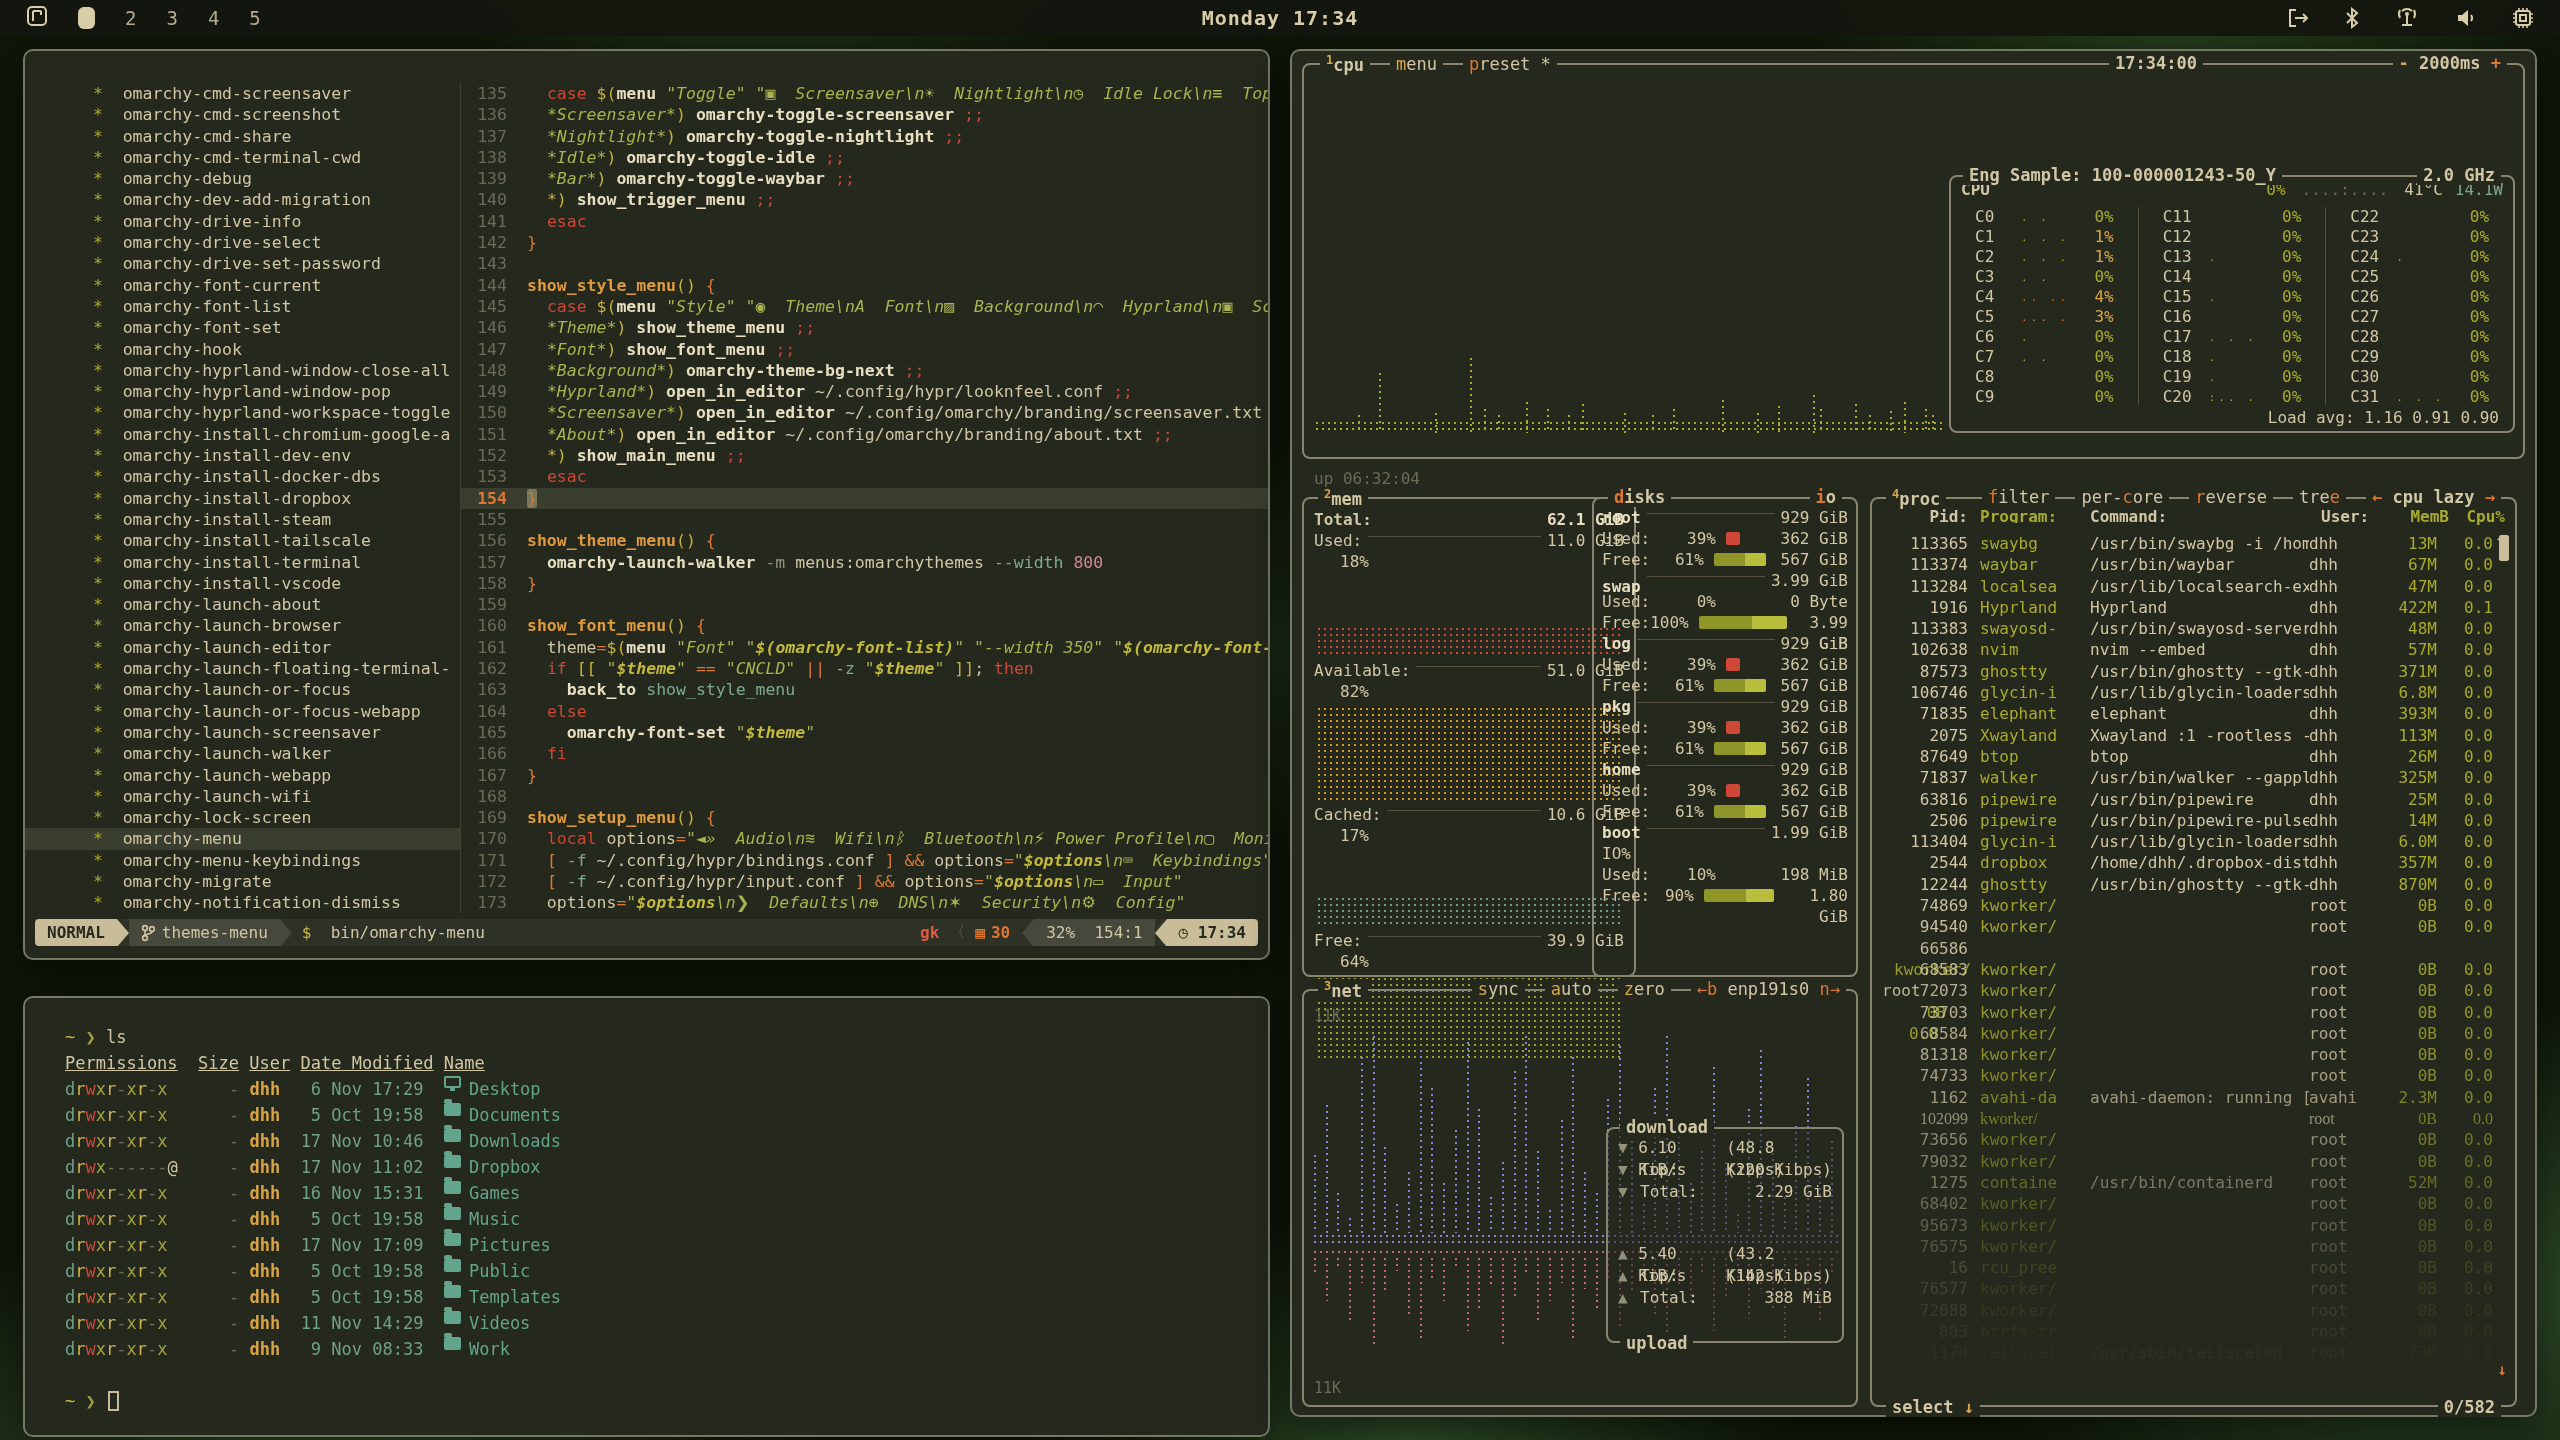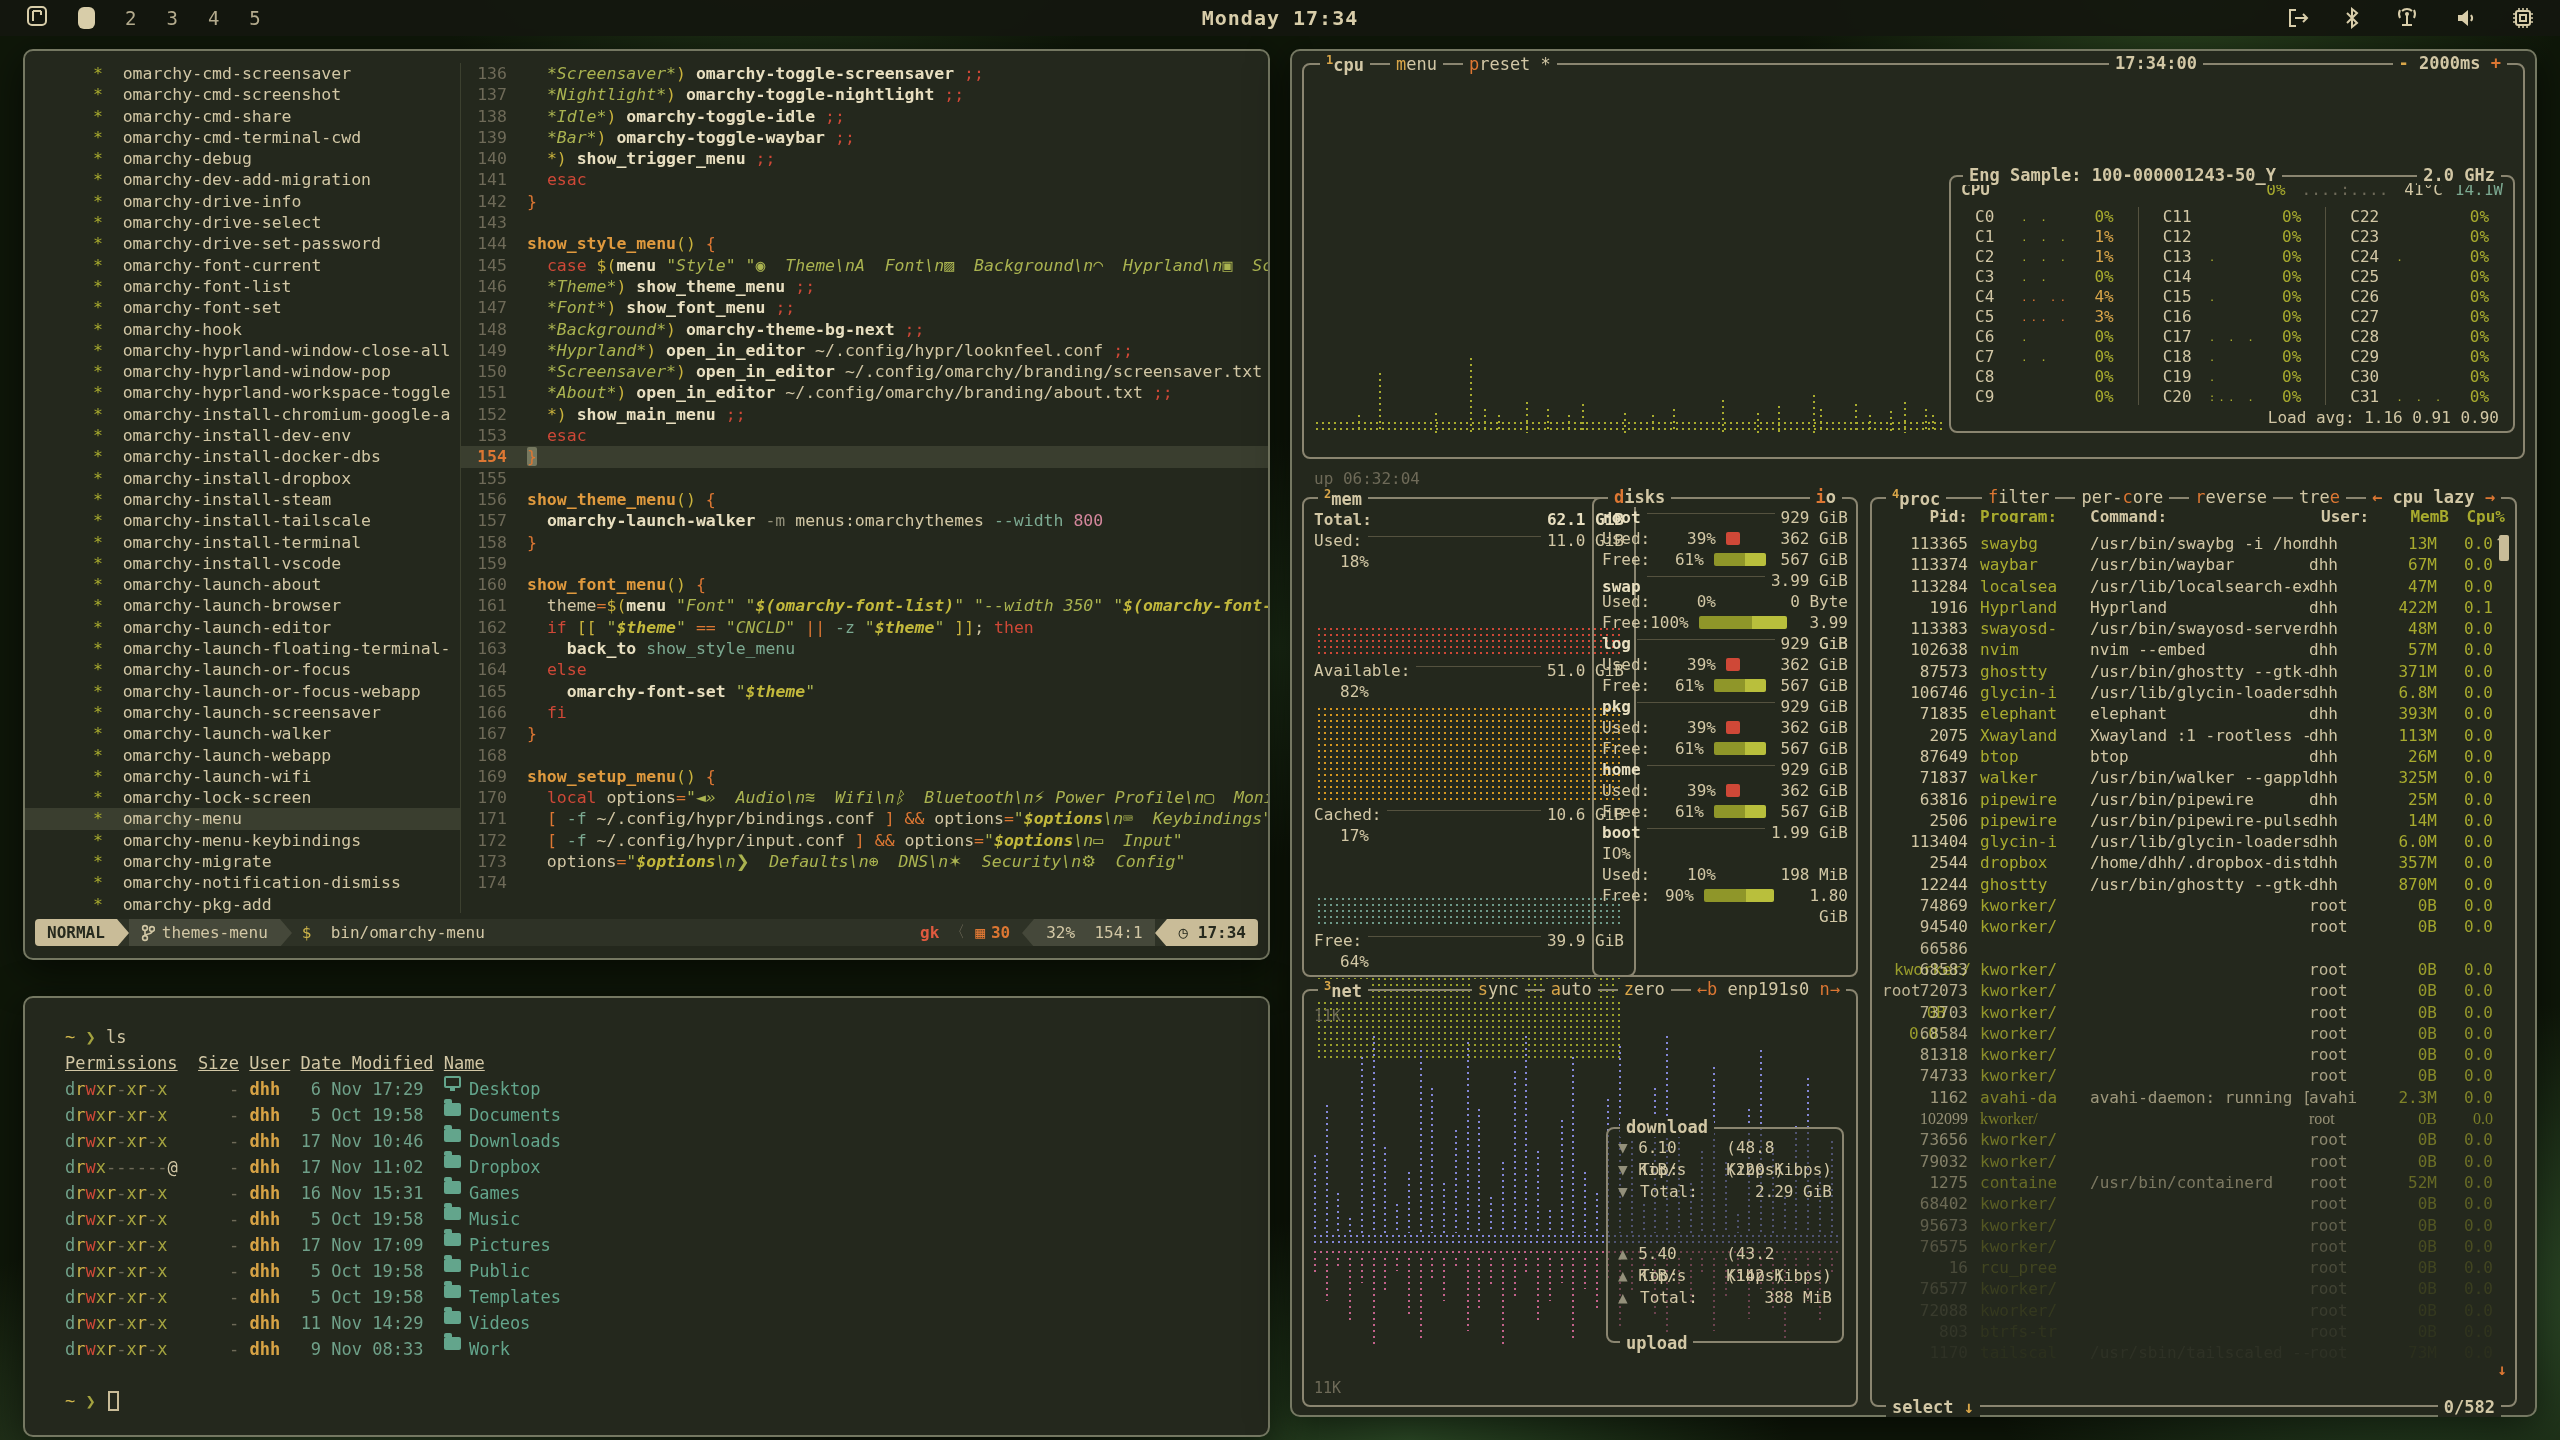--- a/index.html
+++ b/index.html
@@ -29,21 +29,21 @@
   .ws{display:flex;align-items:center;gap:30px;color:#b4ab8d;font-size:19px}
   .ws .pill{width:17px;height:22px;background:#d8cda9;border-radius:6px}
   .clock{position:absolute;left:50%;transform:translateX(-50%);font-size:20px;color:#d8cda9;font-weight:bold;letter-spacing:1px}
   .tr-icons{margin-left:auto;display:flex;align-items:center;gap:34px}
   .tr-icons svg{display:block}
   
   .window{position:absolute;background:var(--bg-win);border:2px solid var(--bd-win);border-radius:10px;
     box-shadow:0 10px 40px rgba(0,0,0,.55)}
   
   #editor{left:23px;top:49px;width:1247px;height:911px;display:flex;flex-direction:column}
-  #editor .panes{flex:1;display:flex;overflow:hidden;padding-top:12px}
+  #editor .panes{flex:1;display:flex;overflow:hidden;padding-top:32px}
   #filepane{width:436px;border-right:1px solid #3c402f;overflow:hidden}
   .file-row{height:21.3px;line-height:21.3px;font-size:16.5px;white-space:pre;padding-left:48px;color:var(--cream)}
   .file-row .star{color:var(--olive)}
   .file-row.selected{background:#3a3e2f}
   #codepane{flex:1;overflow:hidden;position:relative}
   .code-line{height:21.3px;line-height:21.3px;font-size:16.5px;display:flex;white-space:pre}
   .code-line .ln{width:66px;text-align:right;padding-right:20px;color:var(--gray);flex:none}
   .code-line.current{background:#3a3e2f}
   .code-line.current .ln{color:var(--orange);font-weight:bold}
   .tk-p{color:var(--cream)} .tk-k{color:var(--red)} .tk-f{color:var(--cream-br);font-weight:bold}
@@ -221,20 +221,21 @@
         <div class="file-row"><span>  </span><span class="star">*</span><span>  omarchy-launch-webapp</span></div>
         <div class="file-row"><span>  </span><span class="star">*</span><span>  omarchy-launch-wifi</span></div>
         <div class="file-row"><span>  </span><span class="star">*</span><span>  omarchy-lock-screen</span></div>
         <div class="file-row selected"><span>  </span><span class="star">*</span><span>  omarchy-menu</span></div>
         <div class="file-row"><span>  </span><span class="star">*</span><span>  omarchy-menu-keybindings</span></div>
         <div class="file-row"><span>  </span><span class="star">*</span><span>  omarchy-migrate</span></div>
         <div class="file-row"><span>  </span><span class="star">*</span><span>  omarchy-notification-dismiss</span></div>
         <div class="file-row"><span>  </span><span class="star">*</span><span>  omarchy-pkg-add</span></div>
       </div>
     <div id="codepane">
+        <div class="code-line"><span class="ln">135</span><span><span class="tk-p">  </span><span class="tk-k">case</span><span class="tk-p"> </span><span class="tk-y">$(</span><span class="tk-f">menu</span><span class="tk-p"> </span><span class="tk-s">"Toggle"</span><span class="tk-p"> </span><span class="tk-s">"▣  Screensaver\n☀  Nightlight\n◷  Idle Lock\n≡  Top</span></span></div>
         <div class="code-line"><span class="ln">136</span><span><span class="tk-p">  </span><span class="tk-s">*Screensaver*</span><span class="tk-y">)</span><span class="tk-p"> </span><span class="tk-f">omarchy-toggle-screensaver</span><span class="tk-p"> </span><span class="tk-k">;;</span></span></div>
         <div class="code-line"><span class="ln">137</span><span><span class="tk-p">  </span><span class="tk-s">*Nightlight*</span><span class="tk-y">)</span><span class="tk-p"> </span><span class="tk-f">omarchy-toggle-nightlight</span><span class="tk-p"> </span><span class="tk-k">;;</span></span></div>
         <div class="code-line"><span class="ln">138</span><span><span class="tk-p">  </span><span class="tk-s">*Idle*</span><span class="tk-y">)</span><span class="tk-p"> </span><span class="tk-f">omarchy-toggle-idle</span><span class="tk-p"> </span><span class="tk-k">;;</span></span></div>
         <div class="code-line"><span class="ln">139</span><span><span class="tk-p">  </span><span class="tk-s">*Bar*</span><span class="tk-y">)</span><span class="tk-p"> </span><span class="tk-f">omarchy-toggle-waybar</span><span class="tk-p"> </span><span class="tk-k">;;</span></span></div>
         <div class="code-line"><span class="ln">140</span><span><span class="tk-p">  </span><span class="tk-y">*)</span><span class="tk-p"> </span><span class="tk-f">show_trigger_menu</span><span class="tk-p"> </span><span class="tk-k">;;</span></span></div>
         <div class="code-line"><span class="ln">141</span><span><span class="tk-p">  </span><span class="tk-k">esac</span></span></div>
         <div class="code-line"><span class="ln">142</span><span><span class="tk-o">}</span></span></div>
         <div class="code-line"><span class="ln">143</span><span></span></div>
         <div class="code-line"><span class="ln">144</span><span><span class="tk-fn">show_style_menu</span><span class="tk-y">()</span><span class="tk-p"> </span><span class="tk-o">{</span></span></div>
         <div class="code-line"><span class="ln">145</span><span><span class="tk-p">  </span><span class="tk-k">case</span><span class="tk-p"> </span><span class="tk-y">$(</span><span class="tk-f">menu</span><span class="tk-p"> </span><span class="tk-s">"Style"</span><span class="tk-p"> </span><span class="tk-s">"◉  Theme\nA  Font\n▨  Background\n◠  Hyprland\n▣  Sc</span></span></div>

